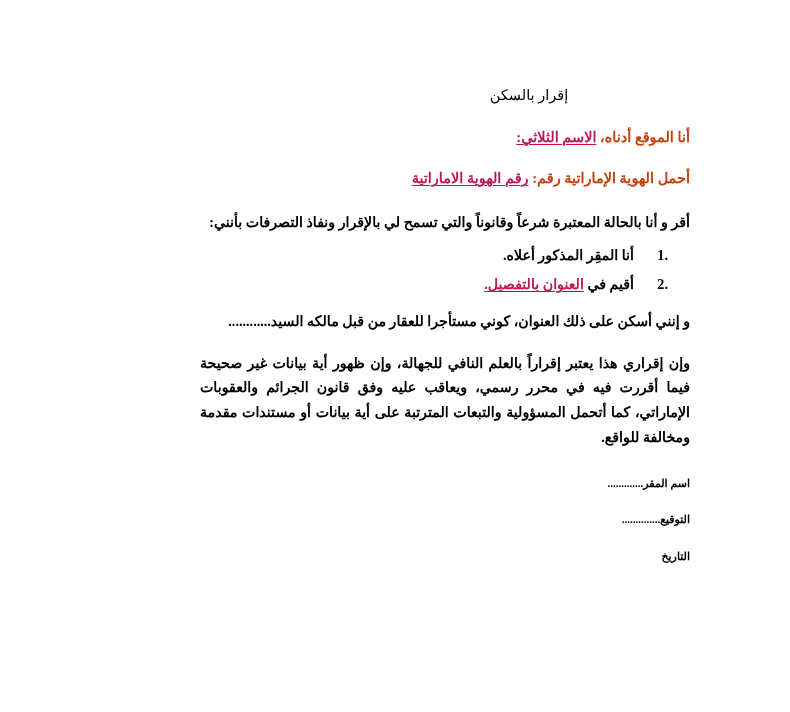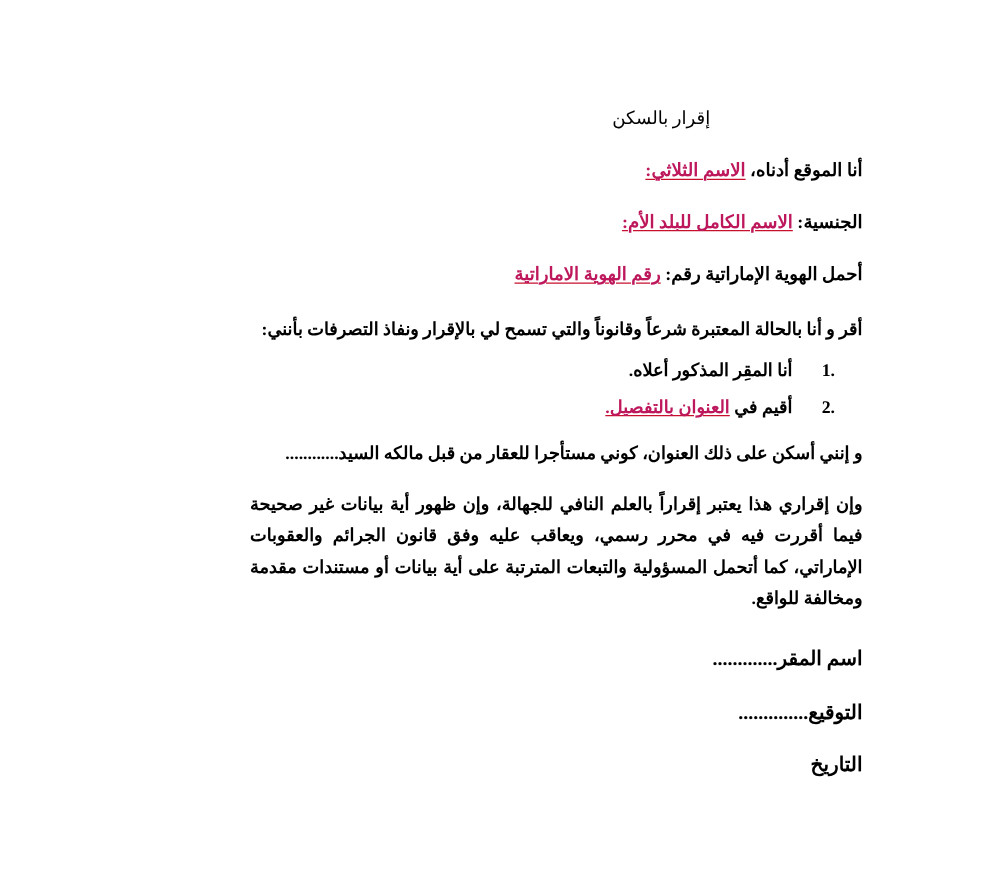--- a/index.html
+++ b/index.html
@@ -48,21 +48,21 @@
   .field-line {
     font-size: 14.5px;
     font-weight: 600;
     line-height: 1.3;
     margin: 0 0 23px 0;
     text-align: right;
     white-space: nowrap;
     position: relative;
   }
 
-  .field-line .lbl { color: #000000; text-align: right; }
+  .field-line .lbl { color: #c2410c; text-align: right; }
 
   .redv {
     color: #be185d;
     font-weight: 700;
     text-decoration: underline;
     text-decoration-color: #C8102E;
     text-underline-offset: 2px;
     text-decoration-thickness: 1px;
   }
 
@@ -124,21 +124,21 @@
     color: #000000;
   }
 
   
   .sign-block {
     margin-top: 26px;
     text-align: right;
   }
 
   .sign-line {
-    font-size: 16px;
+    font-size: 11px;
     font-weight: 600;
     line-height: 1.3;
     margin: 0 0 22px 0;
     white-space: nowrap;
   }
 
   .sign-line:last-child { margin-bottom: 0; }
 </style>
 </head>
 <body>
@@ -146,23 +146,20 @@
 <div id="page">
 
   <div class="doc-body">
 
     <h1 class="doc-title">إقرار بالسكن</h1>
 
     <p class="field-line">
       <span class="lbl">أنا الموقع أدناه، </span><span class="redv">الاسم الثلاثي:</span>
     </p>
 
-    <p class="field-line">
-      <span class="lbl">الجنسية: </span><span class="redv">الاسم الكامل للبلد الأم:</span>
-    </p>
 
     <p class="field-line">
       <span class="lbl">أحمل الهوية الإماراتية رقم: </span><span class="redv">رقم الهوية الاماراتية</span>
     </p>
 
 
     <p class="para intro">أقر و أنا بالحالة المعتبرة شرعاً وقانوناً والتي تسمح لي بالإقرار ونفاذ التصرفات بأنني:</p>
 
     <ol class="claims">
       <li>

